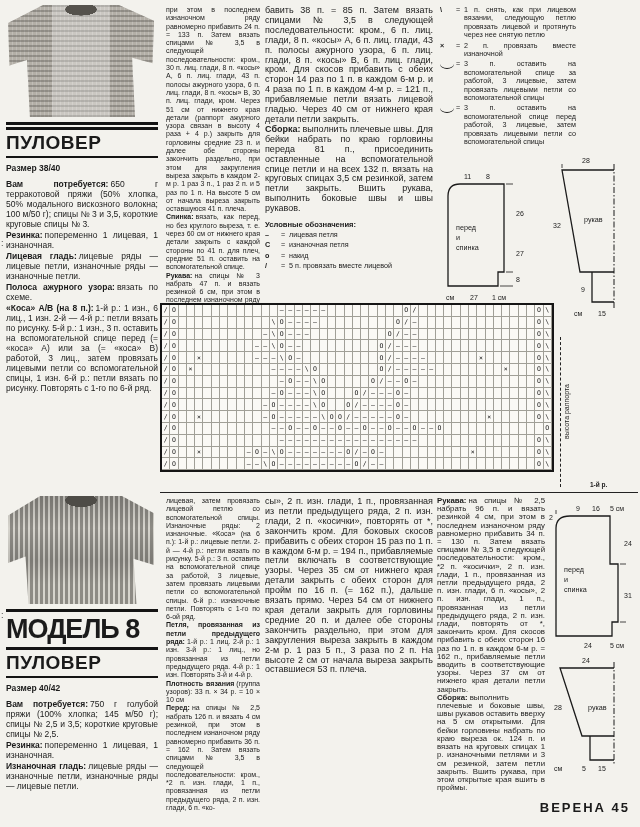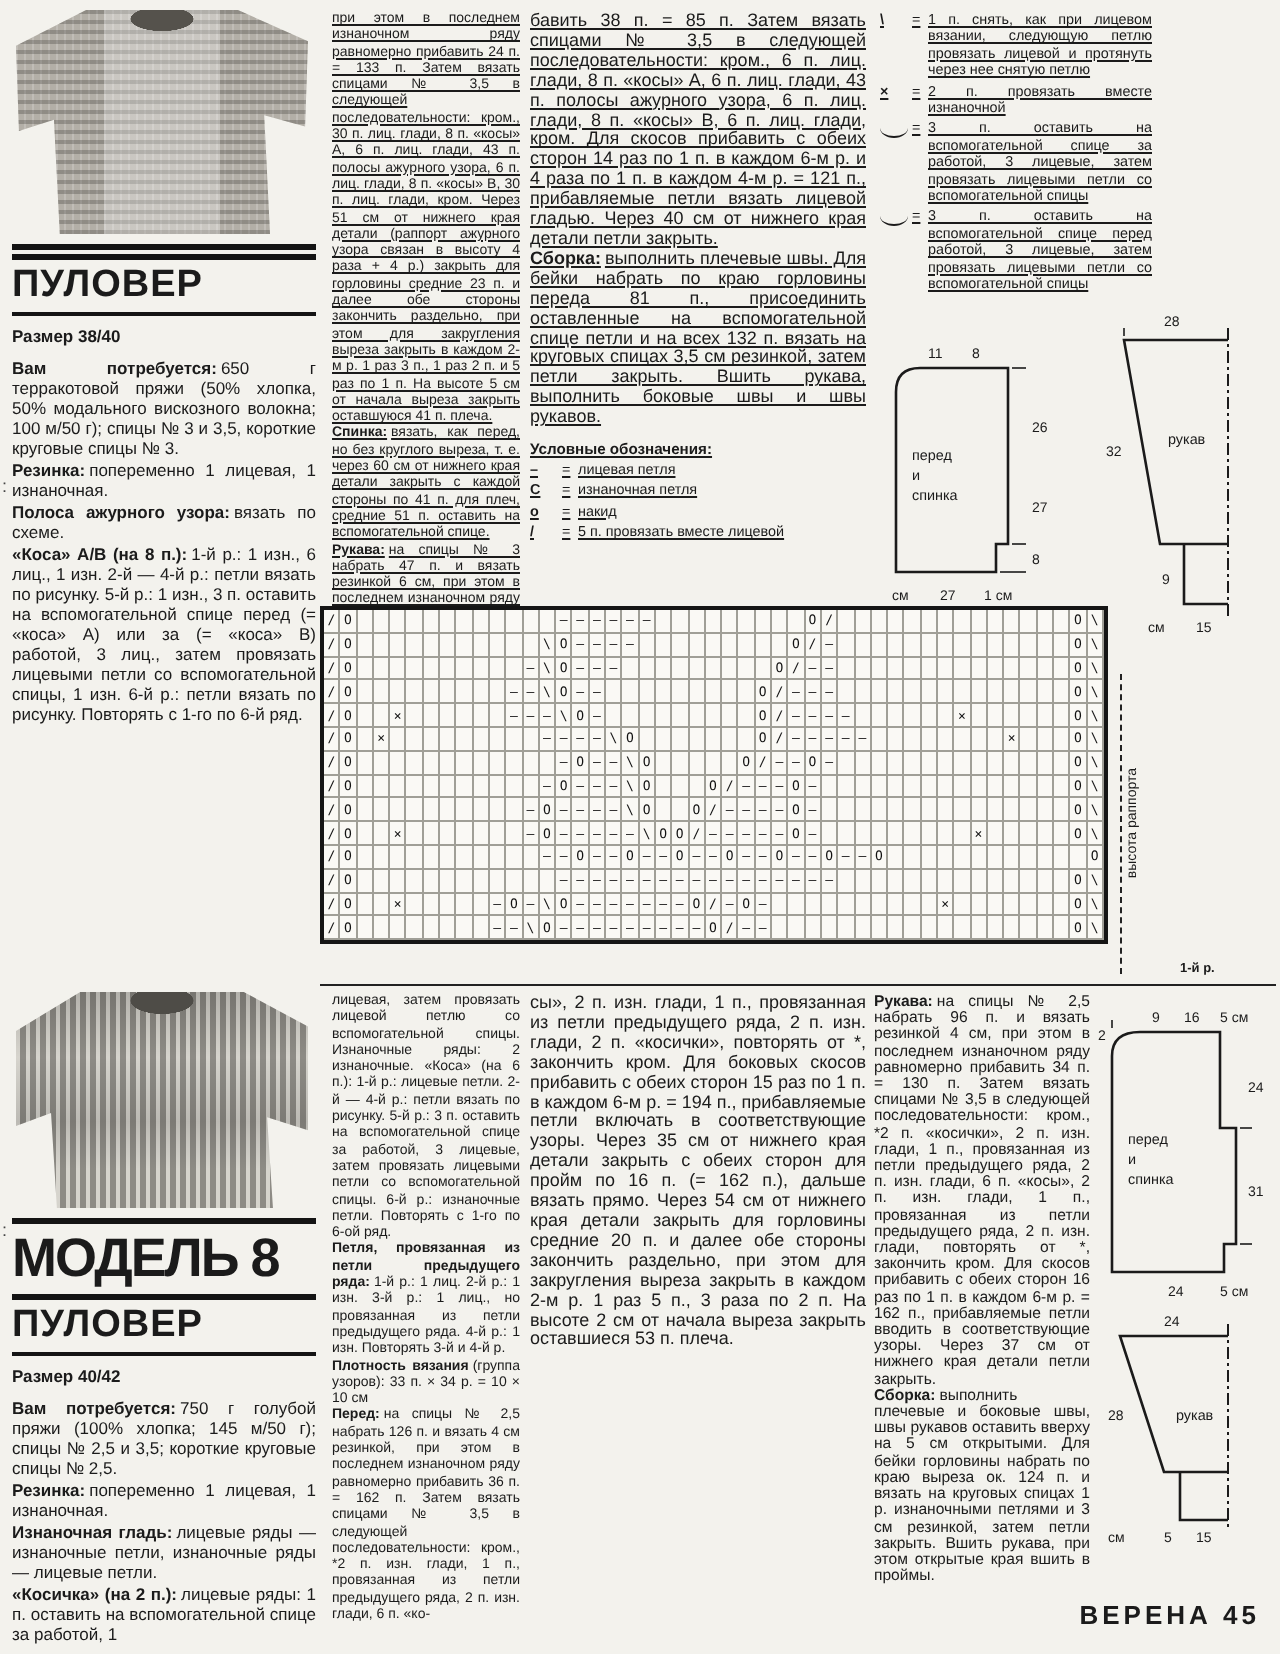--- a/index.html
+++ b/index.html
@@ -24,21 +24,21 @@
     clip-path:polygon(22% 0,78% 0,100% 16%,100% 64%,86% 58%,88% 100%,14% 100%,12% 56%,0 62%,0 18%);}
   .rule2{height:3px;background:#141414;margin:2px 0;}
   .rule1{height:1.5px;background:#141414;margin:2px 0;}
   .mtitle{font-size:27px;font-weight:800;letter-spacing:-1px;margin:1px 0;}
   .msub{font-size:19px;font-weight:bold;letter-spacing:.5px;margin:2px 0;}
   .msize{font-size:8.5px;font-weight:bold;margin:5px 0 6px;}
   .leftcol .para{font-size:8.5px;line-height:10px;text-align:justify;margin:0 0 1px;}
   .para{margin:0;}
   .para b{margin-right:2px;}
   
-  .tcol{position:absolute;top:6px;text-decoration:underline;}
+  .tcol{position:absolute;top:6px;}
   .tcol .para, .bcol .para{text-align:justify;}
   #colA{left:166px;width:94px;}  #colA .para{font-size:7px;line-height:8.3px;}
   #colB{left:265px;width:168px;} #colB .para{font-size:9px;line-height:9.9px;}
   #colD{left:440px;width:136px;}
   .bcol{position:absolute;top:497px;}
   #colA2{left:166px;width:94px;} #colA2 .para{font-size:7px;line-height:8.3px;}
   #colB2{left:265px;width:168px;}#colB2 .para{font-size:9px;line-height:9.9px;}
   #colC2{left:437px;width:108px;}#colC2 .para{font-size:7.8px;line-height:8.2px;}
   
   .leg-title{font-size:7.6px;font-weight:bold;margin:6px 0 2px;}
@@ -88,20 +88,21 @@
     <div class="photo photo7"></div>
     <div class="rule2"></div>
     <div class="rule2"></div>
     <div class="msub">ПУЛОВЕР</div>
     <div class="rule1"></div>
     <div class="msize">Размер 38/40</div>
     <div>
 
     <p class="para"><b>Вам потребуется:</b><span>650 г терракотовой пряжи (50% хлопка, 50% модального вискозного волокна; 100 м/50 г); спицы № 3 и 3,5, короткие круговые спицы № 3.</span></p>
         <p class="para"><b>Резинка:</b><span>попеременно 1 лицевая, 1 изнаночная.</span></p>
+        <p class="para"><b>Лицевая гладь:</b><span>лицевые ряды — лицевые петли, изнаночные ряды — изнаночные петли.</span></p>
         <p class="para"><b>Полоса ажурного узора:</b><span>вязать по схеме.</span></p>
         <p class="para"><b>«Коса» А/В (на 8 п.):</b><span>1-й р.: 1 изн., 6 лиц., 1 изн. 2-й — 4-й р.: петли вязать по рисунку. 5-й р.: 1 изн., 3 п. оставить на вспомогательной спице перед (= «коса» А) или за (= «коса» В) работой, 3 лиц., затем провязать лицевыми петли со вспомогательной спицы, 1 изн. 6-й р.: петли вязать по рисунку. Повторять с 1-го по 6-й ряд.</span></p>
       </div>
   </div>
 
   <div class="tcol" id="colA">
 
   <p class="para"><span>при этом в последнем изнаночном ряду равномерно прибавить 24 п. = 133 п. Затем вязать спицами № 3,5 в следующей последовательности: кром., 30 п. лиц. глади, 8 п. «косы» А, 6 п. лиц. глади, 43 п. полосы ажурного узора, 6 п. лиц. глади, 8 п. «косы» В, 30 п. лиц. глади, кром. Через 51 см от нижнего края детали (раппорт ажурного узора связан в высоту 4 раза + 4 р.) закрыть для горловины средние 23 п. и далее обе стороны закончить раздельно, при этом для закругления выреза закрыть в каждом 2-м р. 1 раз 3 п., 1 раз 2 п. и 5 раз по 1 п. На высоте 5 см от начала выреза закрыть оставшуюся 41 п. плеча.</span></p>
       <p class="para"><b>Спинка:</b><span>вязать, как перед, но без круглого выреза, т. е. через 60 см от нижнего края детали закрыть с каждой стороны по 41 п. для плеч, средние 51 п. оставить на вспомогательной спице.</span></p>
       <p class="para"><b>Рукава:</b><span>на спицы № 3 набрать 47 п. и вязать резинкой 6 см, при этом в последнем изнаночном ряду равномерно при-</span></p>
@@ -872,21 +873,20 @@
     <div class="mtitle">МОДЕЛЬ 8</div>
     <div class="rule2"></div>
     <div class="msub">ПУЛОВЕР</div>
     <div class="rule1"></div>
     <div class="msize">Размер 40/42</div>
     <div>
 
     <p class="para"><b>Вам потребуется:</b><span>750 г голубой пряжи (100% хлопка; 145 м/50 г); спицы № 2,5 и 3,5; короткие круговые спицы № 2,5.</span></p>
         <p class="para"><b>Резинка:</b><span>попеременно 1 лицевая, 1 изнаночная.</span></p>
         <p class="para"><b>Изнаночная гладь:</b><span>лицевые ряды — изнаночные петли, изнаночные ряды — лицевые петли.</span></p>
-        <p class="para"><b>«Косичка» (на 2 п.):</b><span>лицевые ряды: 1 п. оставить на вспомогательной спице за работой, 1</span></p>
       </div>
   </div>
 
   <div class="bcol" id="colA2">
 
   <p class="para"><span>лицевая, затем провязать лицевой петлю со вспомогательной спицы. Изнаночные ряды: 2 изнаночные. «Коса» (на 6 п.): 1-й р.: лицевые петли. 2-й — 4-й р.: петли вязать по рисунку. 5-й р.: 3 п. оставить на вспомогательной спице за работой, 3 лицевые, затем провязать лицевыми петли со вспомогательной спицы. 6-й р.: изнаночные петли. Повторять с 1-го по 6-ой ряд.</span></p>
       <p class="para"><b>Петля, провязанная из петли предыдущего ряда:</b><span>1-й р.: 1 лиц. 2-й р.: 1 изн. 3-й р.: 1 лиц., но провязанная из петли предыдущего ряда. 4-й р.: 1 изн. Повторять 3-й и 4-й р.</span></p>
       <p class="para"><b>Плотность вязания</b><span>(группа узоров): 33 п. × 34 р. = 10 × 10 см</span></p>
       <p class="para"><b>Перед:</b><span>на спицы № 2,5 набрать 126 п. и вязать 4 см резинкой, при этом в последнем изнаночном ряду равномерно прибавить 36 п. = 162 п. Затем вязать спицами № 3,5 в следующей последовательности: кром., *2 п. изн. глади, 1 п., провязанная из петли предыдущего ряда, 2 п. изн. глади, 6 п. «ко-</span></p>
     </div>

